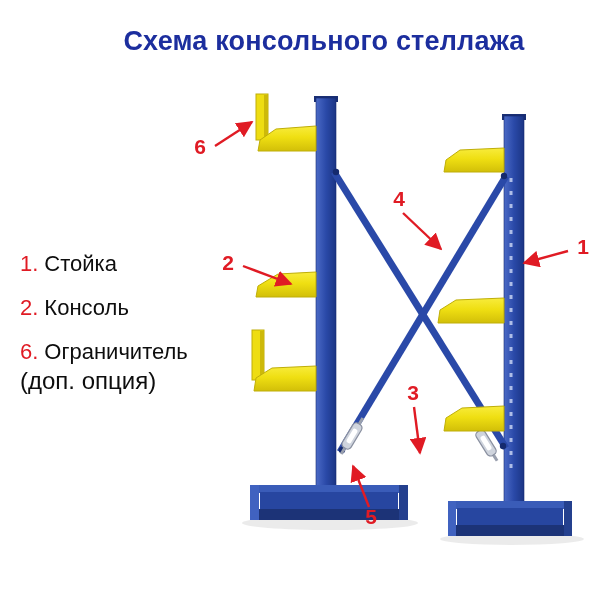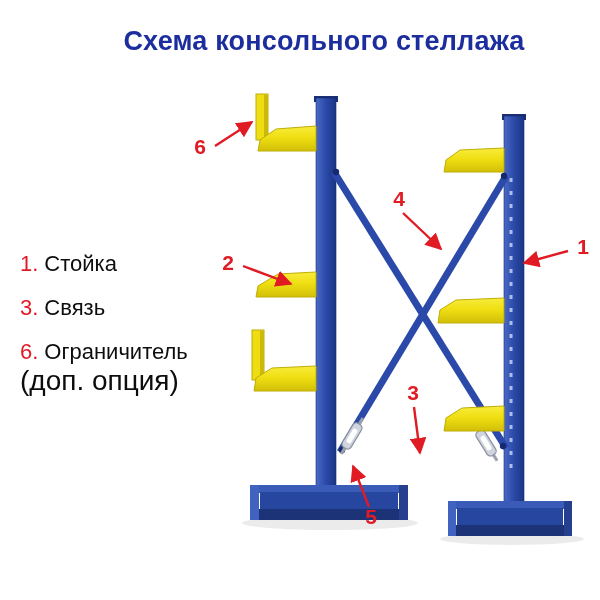--- a/index.html
+++ b/index.html
@@ -10,37 +10,37 @@
   .title{
     position:absolute;top:26px;left:0;width:600px;text-align:center;
     font-size:27px;font-weight:700;letter-spacing:.2px;color:#1c2e9e;padding-left:24px;
   }
   .legend{
     position:absolute;left:20px;top:250px;width:220px;
     display:flex;flex-direction:column;gap:17px;
   }
   .legend-item{font-size:22px;line-height:27px;color:#0d0d0d;font-weight:500;}
   .lnum{color:#e01b24;margin-right:6px;}
-  .lnote{font-size:28px;line-height:27px;margin-top:2px;}
+  .lnote{font-size:24px;line-height:27px;margin-top:2px;}
   svg.diagram{position:absolute;left:0;top:0;}
   text.callout{fill:#e01b24;font-size:21px;font-weight:600;font-family:"Liberation Sans",sans-serif;}
 </style>
 </head>
 <body>
 
 <div class="page">
 
   <div class="title">Схема консольного стеллажа</div>
 
   <div class="legend">
     <div class="legend-item">
       <span class="lnum">1.</span><span class="llabel">Стойка</span>
     </div>
     <div class="legend-item">
-      <span class="lnum">3.</span><span class="llabel">Связь</span>
+      <span class="lnum">2.</span><span class="llabel">Консоль</span>
     </div>
     <div class="legend-item">
       <span class="lnum">6.</span><span class="llabel">Ограничитель</span>
       <div class="lnote">(доп. опция)</div>
     </div>
   </div>
 
   <svg class="diagram" width="600" height="600" viewBox="0 0 600 600">
     <defs>
       <linearGradient id="gradCol" x1="0" y1="0" x2="1" y2="0">

